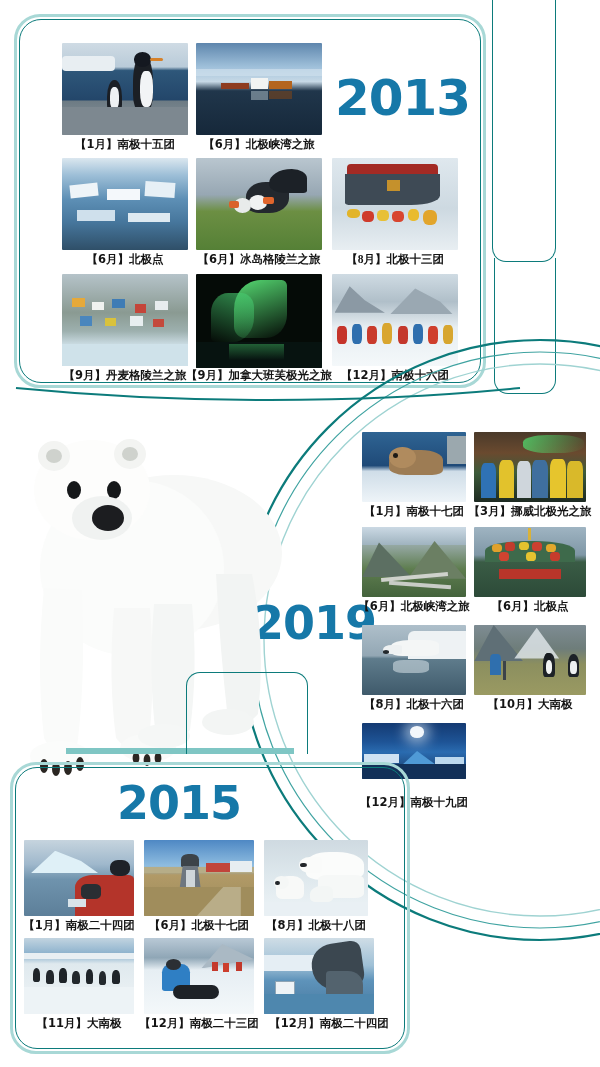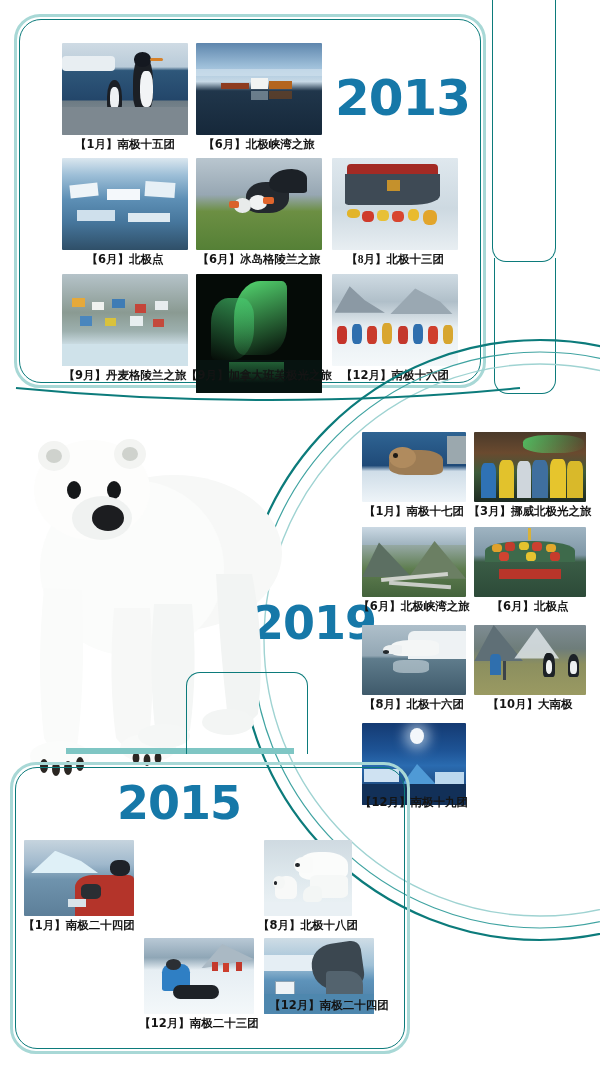--- a/index.html
+++ b/index.html
@@ -137,21 +137,21 @@
       <i style="left:74%;top:29%;width:10%;height:10%;background:#e7ecee;"></i>
       <i style="left:14%;top:46%;width:10%;height:10%;background:#4a86bd;"></i>
       <i style="left:34%;top:48%;width:9%;height:9%;background:#d9c23c;"></i>
       <i style="left:54%;top:46%;width:10%;height:10%;background:#e8eef0;"></i>
       <i style="left:72%;top:49%;width:9%;height:9%;background:#c4493c;"></i>
       <i style="left:0;top:76%;width:100%;height:24%;background:#cfe2ea;"></i>
     </div>
     <div class="caption" style="top:94px;">【9月】丹麦格陵兰之旅</div>
   </div>
 
-  <div class="card" style="left:196px;top:274px;width:126px;height:119px;">
+  <div class="card" style="left:196px;top:274px;width:126px;height:94px;">
     <div class="thumb" style="background:#050b07;">
       <i style="left:30%;top:6%;width:42%;height:62%;background:linear-gradient(160deg,rgba(90,230,120,.95),rgba(30,120,60,0));border-radius:50% 10% 40% 20%;"></i>
       <i style="left:12%;top:20%;width:34%;height:52%;background:linear-gradient(200deg,rgba(70,200,110,.7),rgba(10,60,30,0));border-radius:40% 30% 50% 10%;"></i>
       <i style="left:0;top:72%;width:100%;height:28%;background:#071310;"></i>
       <i style="left:26%;top:74%;width:44%;height:18%;background:linear-gradient(180deg,rgba(60,170,90,.5),rgba(8,30,18,0));"></i>
     </div>
     <div class="caption" style="top:94px;">【9月】加拿大班芙极光之旅</div>
   </div>
 
   <div class="card" style="left:332px;top:274px;width:126px;height:92px;">
@@ -249,21 +249,21 @@
       <i style="left:63%;top:40%;width:6%;height:12%;background:#171b1f;border-radius:50%;"></i>
       <i style="left:64%;top:50%;width:6%;height:20%;background:#f2f4f4;border-radius:40%;"></i>
       <i style="left:84%;top:42%;width:10%;height:32%;background:#1d2227;border-radius:44% 44% 20% 20%;"></i>
       <i style="left:86%;top:52%;width:6%;height:18%;background:#eef1f1;border-radius:40%;"></i>
       <i style="left:14%;top:42%;width:10%;height:30%;background:#2f6fae;border-radius:26% 26% 0 0;"></i>
       <i style="left:26%;top:52%;width:3%;height:26%;background:#3b4249;"></i>
     </div>
     <div class="caption" style="top:72px;">【10月】大南极</div>
   </div>
 
-  <div class="card" style="left:362px;top:723px;width:104px;height:82px;">
+  <div class="card" style="left:362px;top:723px;width:104px;height:56px;">
     <div class="thumb" style="background:linear-gradient(180deg,#143a72 0%,#1e5496 34%,#2a6bb0 52%,#16335c 100%);">
       <i style="left:46%;top:6%;width:14%;height:20%;background:#f3f7fb;border-radius:50%;box-shadow:0 0 12px 6px rgba(220,236,250,.55);"></i>
       <i style="left:2%;top:56%;width:34%;height:16%;background:#cfe2f2;"></i>
       <i style="left:38%;top:50%;width:34%;height:26%;background:#4f9ad6;clip-path:polygon(0 100%,44% 0,100% 100%);"></i>
       <i style="left:70%;top:60%;width:28%;height:14%;background:#bcd8ee;"></i>
       <i style="left:0;top:74%;width:100%;height:26%;background:#123058;"></i>
     </div>
     <div class="caption" style="top:72px;">【12月】南极十九团</div>
   </div>
 
@@ -321,36 +321,64 @@
     <div class="thumb" style="background:linear-gradient(180deg,#c6d4de 0%,#9fb8cc 32%,#6f93ad 52%,#5d7f99 100%);">
       <i style="left:6%;top:14%;width:62%;height:30%;background:#dff0f7;clip-path:polygon(0 100%,36% 0,74% 46%,100% 100%);"></i>
       <i style="left:46%;top:46%;width:54%;height:54%;background:#b4342a;border-radius:30% 10% 0 0;"></i>
       <i style="left:78%;top:26%;width:18%;height:22%;background:#1e2228;border-radius:40%;"></i>
       <i style="left:52%;top:58%;width:18%;height:20%;background:#2a2e33;border-radius:30%;"></i>
       <i style="left:40%;top:78%;width:16%;height:10%;background:#d9e4ea;"></i>
     </div>
     <div class="caption" style="top:78px;">【1月】南极二十四团</div>
   </div>
 
-
-  <div class="card" style="left:264px;top:840px;width:88px;height:76px;">
+  <div class="card" style="left:144px;top:840px;width:110px;height:76px;">
+    <div class="thumb" style="background:linear-gradient(180deg,#4e88c4 0%,#8fbde0 34%,#b19a67 46%,#9c8a5a 100%);">
+      <i style="left:0;top:36%;width:100%;height:8%;background:#b6ad88;"></i>
+      <i style="left:56%;top:30%;width:24%;height:12%;background:#c1443a;"></i>
+      <i style="left:78%;top:28%;width:20%;height:14%;background:#e8eef1;"></i>
+      <i style="left:34%;top:18%;width:16%;height:18%;background:#3c4349;border-radius:40% 40% 10% 10%;"></i>
+      <i style="left:32%;top:34%;width:20%;height:34%;background:#6e7780;clip-path:polygon(16% 0,84% 0,100% 100%,0 100%);"></i>
+      <i style="left:38%;top:40%;width:8%;height:22%;background:#cfd6da;"></i>
+      <i style="left:0;top:62%;width:100%;height:38%;background:#a08d5c;"></i>
+      <i style="left:48%;top:62%;width:40%;height:38%;background:#b9ad88;clip-path:polygon(0 100%,60% 0,100% 0,100% 100%);"></i>
+    </div>
+    <div class="caption" style="top:78px;">【6月】北极十七团</div>
+  </div>
+
+  <div class="card" style="left:264px;top:840px;width:104px;height:76px;">
     <div class="thumb" style="background:linear-gradient(180deg,#cfdae1 0%,#dde7ec 44%,#eef4f7 100%);">
       <i style="left:40%;top:16%;width:56%;height:36%;background:#fbfcfb;border-radius:40% 46% 30% 26%;"></i>
       <i style="left:34%;top:22%;width:22%;height:22%;background:#fafbfa;border-radius:50% 20% 20% 50%;"></i>
       <i style="left:35%;top:30%;width:6%;height:6%;background:#22262a;border-radius:50%;"></i>
       <i style="left:52%;top:46%;width:44%;height:30%;background:#f6f8f7;border-radius:20%;"></i>
       <i style="left:12%;top:48%;width:26%;height:30%;background:#f8f9f8;border-radius:46% 40% 24% 24%;"></i>
       <i style="left:10%;top:48%;width:14%;height:16%;background:#f5f7f6;border-radius:50%;"></i>
       <i style="left:11%;top:54%;width:4%;height:5%;background:#23272b;border-radius:50%;"></i>
       <i style="left:44%;top:60%;width:22%;height:22%;background:#f3f6f5;border-radius:50% 30% 24% 24%;"></i>
       <i style="left:0;top:82%;width:100%;height:18%;background:#e9f0f4;"></i>
     </div>
     <div class="caption" style="top:78px;">【8月】北极十八团</div>
   </div>
 
+  <div class="card" style="left:24px;top:938px;width:110px;height:76px;">
+    <div class="thumb" style="background:linear-gradient(180deg,#c2d4e0 0%,#89b0cc 22%,#dfe9ee 34%,#f1f5f7 100%);">
+      <i style="left:0;top:20%;width:100%;height:8%;background:#e8eff3;"></i>
+      <g></g>
+      <i style="left:8%;top:40%;width:7%;height:18%;background:#20252a;border-radius:44% 44% 20% 20%;"></i>
+      <i style="left:20%;top:42%;width:7%;height:18%;background:#22272c;border-radius:44% 44% 20% 20%;"></i>
+      <i style="left:32%;top:40%;width:7%;height:19%;background:#1e2328;border-radius:44% 44% 20% 20%;"></i>
+      <i style="left:44%;top:43%;width:7%;height:18%;background:#23282d;border-radius:44% 44% 20% 20%;"></i>
+      <i style="left:56%;top:41%;width:7%;height:19%;background:#1f2429;border-radius:44% 44% 20% 20%;"></i>
+      <i style="left:68%;top:44%;width:7%;height:18%;background:#24292e;border-radius:44% 44% 20% 20%;"></i>
+      <i style="left:80%;top:42%;width:7%;height:18%;background:#20252a;border-radius:44% 44% 20% 20%;"></i>
+      <i style="left:0;top:64%;width:100%;height:36%;background:#edf3f6;"></i>
+    </div>
+    <div class="caption" style="top:78px;">【11月】大南极</div>
+  </div>
 
   <div class="card" style="left:144px;top:938px;width:110px;height:76px;">
     <div class="thumb" style="background:linear-gradient(180deg,#b9c9d6 0%,#8fa6b6 26%,#e6eef3 42%,#f4f8fa 100%);">
       <i style="left:52%;top:8%;width:48%;height:32%;background:#aab9c4;clip-path:polygon(0 100%,40% 0,100% 62%);"></i>
       <i style="left:16%;top:34%;width:26%;height:36%;background:#2f7fc4;border-radius:30% 30% 10% 10%;"></i>
       <i style="left:20%;top:28%;width:14%;height:14%;background:#2b2f34;border-radius:50%;"></i>
       <i style="left:26%;top:62%;width:42%;height:18%;background:#1e2227;border-radius:12px;"></i>
       <i style="left:62%;top:32%;width:5%;height:12%;background:#c4392c;"></i>
       <i style="left:72%;top:33%;width:5%;height:12%;background:#cc3e2d;"></i>
       <i style="left:84%;top:31%;width:5%;height:13%;background:#c1382b;"></i>
@@ -359,16 +387,16 @@
   </div>
 
   <div class="card" style="left:264px;top:938px;width:110px;height:76px;">
     <div class="thumb" style="background:linear-gradient(180deg,#cfdde6 0%,#9fc0d6 36%,#5e93ba 56%,#47789f 100%);">
       <i style="left:0;top:22%;width:46%;height:22%;background:#e5eef4;"></i>
       <i style="left:44%;top:6%;width:46%;height:62%;background:#3b4750;border-radius:44% 20% 30% 50%;transform:rotate(-8deg);"></i>
       <i style="left:56%;top:44%;width:34%;height:46%;background:#53636e;border-radius:10% 40% 40% 20%;"></i>
       <i style="left:10%;top:56%;width:16%;height:16%;background:#eef3f6;border:1px solid #8ea4b4;"></i>
       <i style="left:0;top:74%;width:100%;height:26%;background:#4e87ae;"></i>
     </div>
-    <div class="caption" style="top:60px;padding-left:20px;">【12月】南极二十四团</div>
+    <div class="caption" style="top:78px;padding-left:20px;">【12月】南极二十四团</div>
   </div>
 
 </div>
 
 </body></html>

